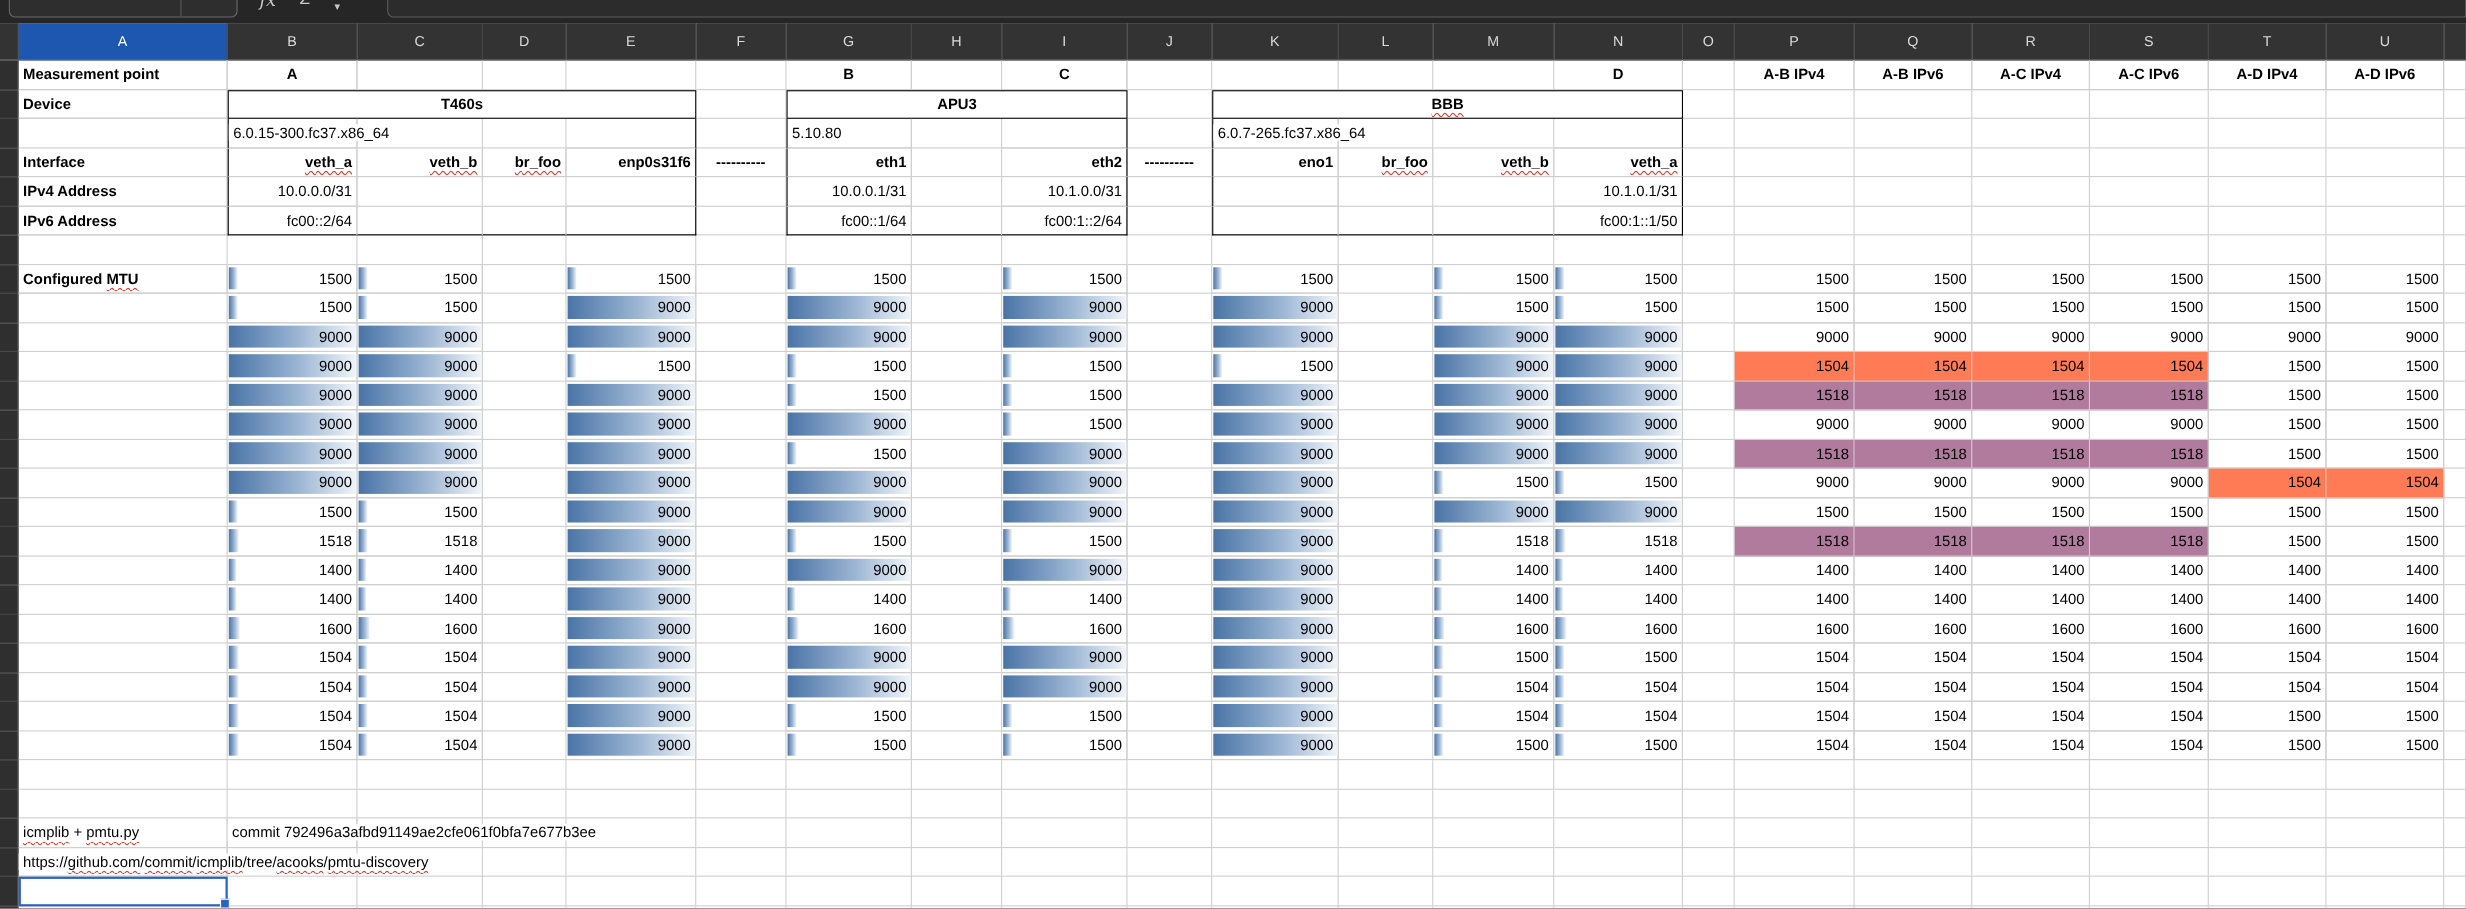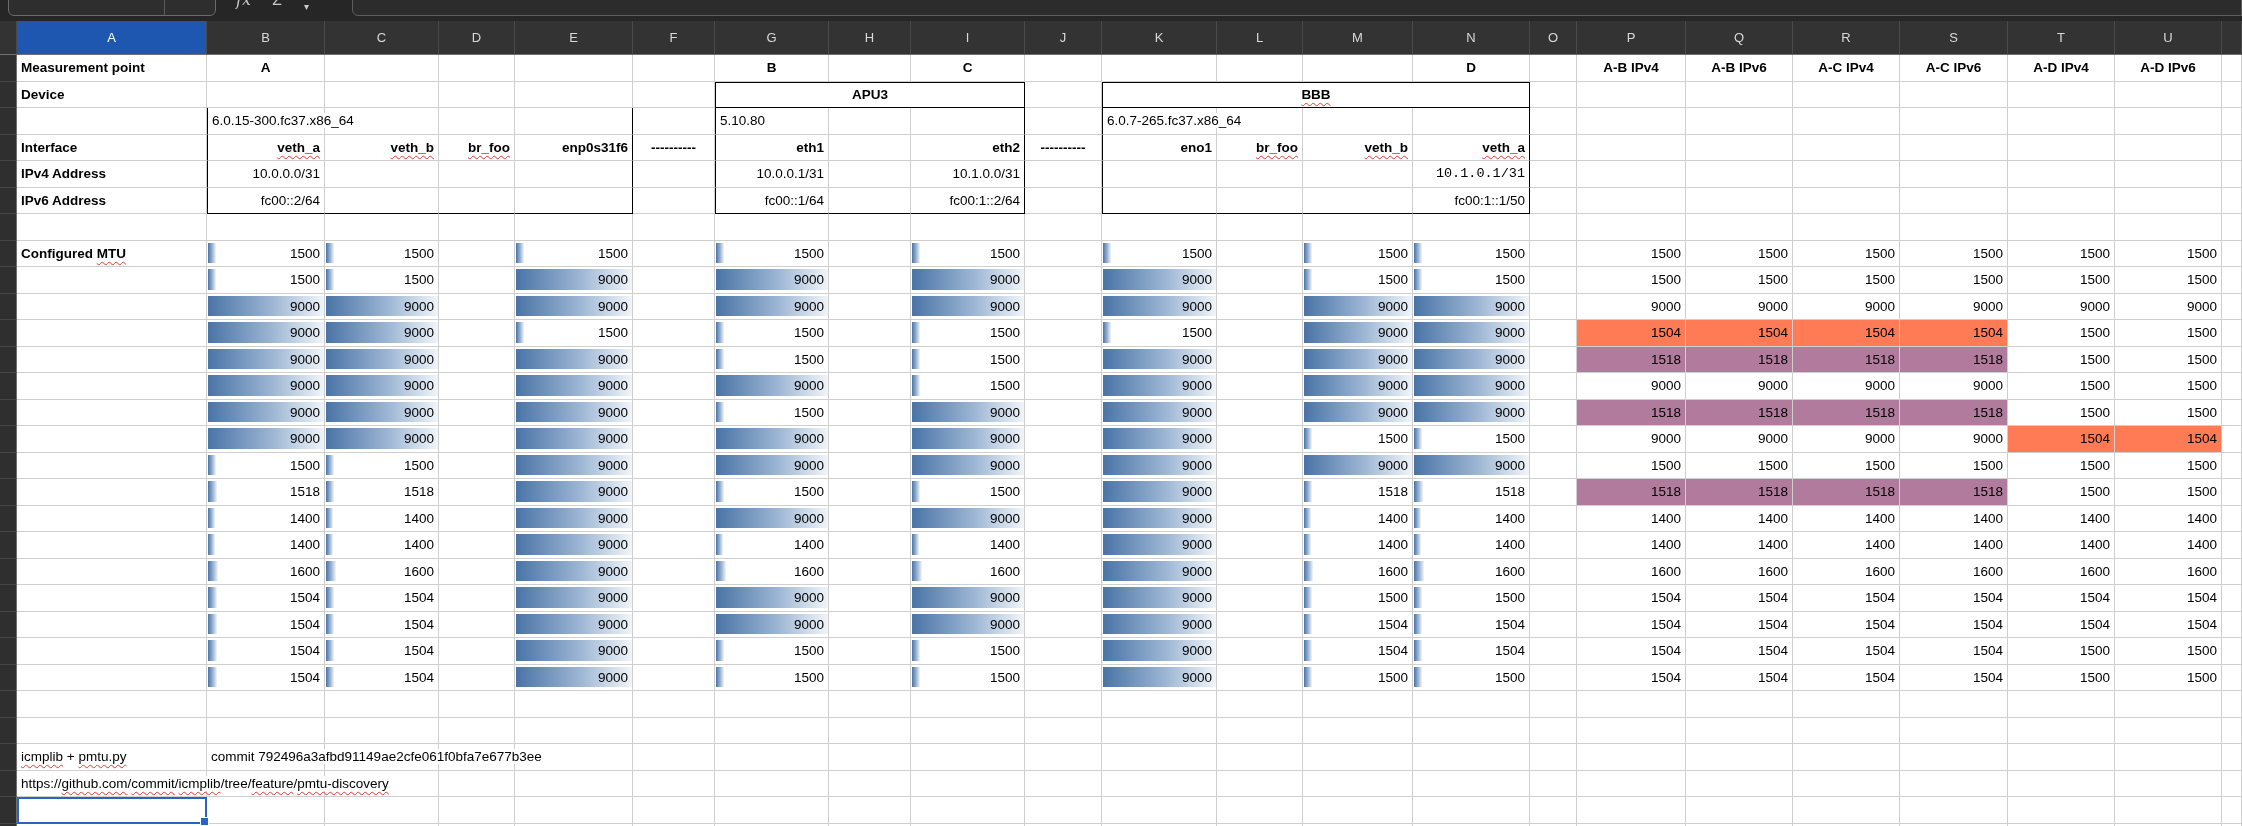--- a/index.html
+++ b/index.html
@@ -803,20 +803,23 @@
       </div>
       <div class="cell b c" style="grid-area: 2 / 21;">
         <span class="txt">A-D IPv4</span>
       </div>
       <div class="cell b c" style="grid-area: 2 / 22;">
         <span class="txt">A-D IPv6</span>
       </div>
       <div class="cell b" style="grid-area: 3 / 2;">
         <span class="txt">Device</span>
       </div>
+      <div class="cell b c box bg" style="grid-area: 3 / 3 / auto / span 4;">
+        <span class="txt">T460s</span>
+      </div>
       <div class="cell b c box bg" style="grid-area: 3 / 8 / auto / span 3;">
         <span class="txt">APU3</span>
       </div>
       <div class="cell b c box bg" style="grid-area: 3 / 12 / auto / span 4;">
         <span class="txt sq">BBB</span>
       </div>
       <div class="cell bl ovf" style="grid-area: 4 / 3;">
         <span class="txt">6.0.15-300.fc37.x86_64</span>
       </div>
       <div class="cell br" style="grid-area: 4 / 6;">
@@ -884,21 +887,21 @@
       </div>
       <div class="cell r bl" style="grid-area: 6 / 8;">
         <span class="txt">10.0.0.1/31</span>
       </div>
       <div class="cell r br" style="grid-area: 6 / 10;">
         <span class="txt">10.1.0.0/31</span>
       </div>
       <div class="cell bl" style="grid-area: 6 / 12;">
         <span class="txt"></span>
       </div>
-      <div class="cell r br" style="grid-area: 6 / 15; font-family: Liberation Mono, monospace;">
+      <div class="cell r br" style="grid-area: 6 / 15;">
         <span class="txt">10.1.0.1/31</span>
       </div>
       <div class="cell b" style="grid-area: 7 / 2;">
         <span class="txt">IPv6 Address</span>
       </div>
       <div class="cell r bl bb" style="grid-area: 7 / 3;">
         <span class="txt">fc00::2/64</span>
       </div>
       <div class="cell bb" style="grid-area: 7 / 4;">
         <span class="txt"></span>
@@ -933,21 +936,21 @@
       <div class="cell b" style="grid-area: 9 / 2;">
         <span class="txt"><span>Configured </span><span class="sq">MTU</span></span>
       </div>
       <div class="cell " style="grid-area: 28 / 2;">
         <span class="txt"><span class="sq">icmplib</span><span> + </span><span class="sq">pmtu.py</span></span>
       </div>
       <div class="cell ovf" style="grid-area: 28 / 3;">
         <span class="txt">commit 792496a3afbd91149ae2cfe061f0bfa7e677b3ee</span>
       </div>
       <div class="cell ovf" style="grid-area: 29 / 2;">
-        <span class="txt"><span>https://</span><span class="sq">github.com</span><span>/</span><span class="sq">commit</span><span>/</span><span class="sq">icmplib</span><span>/tree/</span><span class="sq">feature</span><span>/</span><span class="sq">pmtu-discovery</span></span>
+        <span class="txt"><span>https://</span><span class="sq">github.com</span><span>/</span><span class="sq">commit</span><span>/</span><span class="sq">icmplib</span><span>/tree/</span><span class="sq">acooks</span><span>/</span><span class="sq">pmtu-discovery</span></span>
       </div>
       <div class="cell" style="grid-area: 9 / 3;">
         <div class="dbar" style="width: 7.2%; background: linear-gradient(to right, rgb(74, 116, 166), rgb(157, 182, 212) 55%, rgb(242, 246, 250));"></div>
         <span class="num">1500</span>
       </div>
       <div class="cell" style="grid-area: 9 / 4;">
         <div class="dbar" style="width: 7.2%; background: linear-gradient(to right, rgb(74, 116, 166), rgb(157, 182, 212) 55%, rgb(242, 246, 250));"></div>
         <span class="num">1500</span>
       </div>
       <div class="cell" style="grid-area: 9 / 6;">

